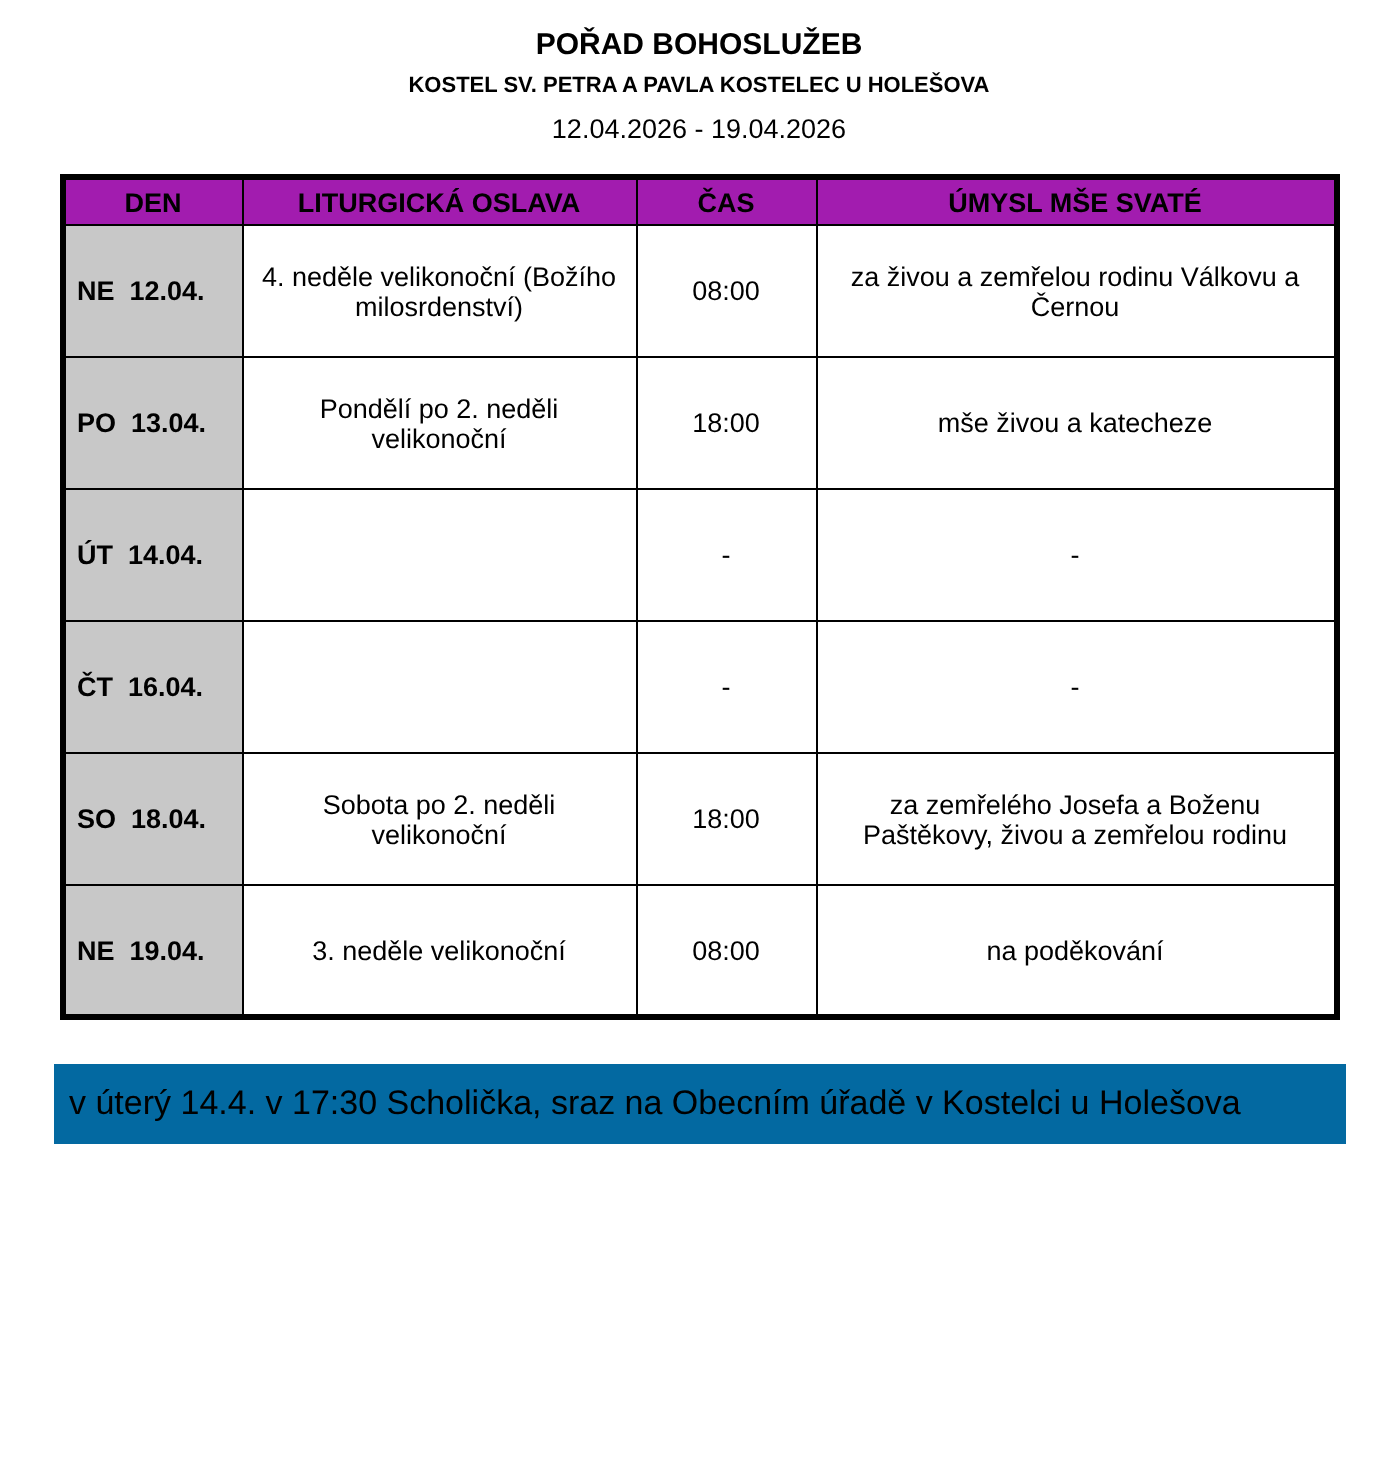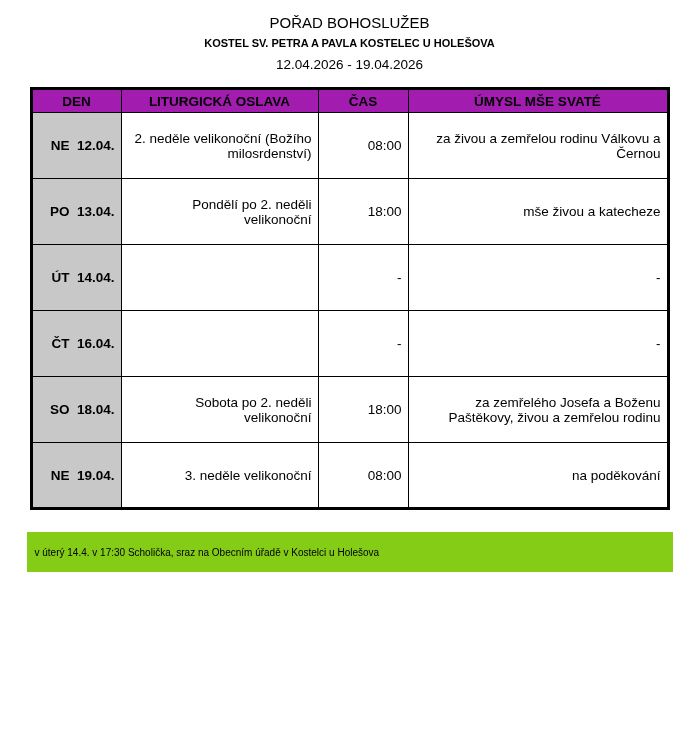--- a/index.html
+++ b/index.html
@@ -15,21 +15,21 @@
     box-sizing: border-box;
     background: #ffffff;
     position: relative;
   }
   .doc-header {
     text-align: center;
     padding-top: 13px;
   }
   .doc-title {
     font-size: 15px;
-    font-weight: normal;
+    font-weight: bold;
     line-height: 20px;
   }
   .doc-subtitle {
     font-size: 11px;
     font-weight: bold;
     line-height: 20px;
   }
   .doc-daterange {
     font-size: 13.5px;
     font-weight: normal;
@@ -64,37 +64,36 @@
   td.day-cell {
     background: #c8c8c8;
     font-weight: bold;
     text-align: left;
     padding-left: 8px;
     white-space: pre-wrap;
   }
   table.schedule tbody td {
     height: 66px;
     vertical-align: middle;
-    text-align: right;
   }
   td.celebration-cell,
   td.time-cell,
   td.intention-cell {
     text-align: center;
   }
   .footer-note {
     margin: 22px auto 0 auto;
     width: 646px;
     height: 40px;
-    background: #84cc16;
+    background: #0369a1;
     display: flex;
     align-items: center;
     box-sizing: border-box;
     padding-left: 8px;
-    font-size: 10px;
+    font-size: 17px;
   }
 </style>
 </head>
 <body>
 
 <div class="page">
 
   <div class="doc-header">
     <div class="doc-title">POŘAD BOHOSLUŽEB</div>
     <div class="doc-subtitle">KOSTEL SV. PETRA A PAVLA KOSTELEC U HOLEŠOVA</div>
@@ -112,21 +111,21 @@
       <tr>
         <th>DEN</th>
         <th>LITURGICKÁ OSLAVA</th>
         <th>ČAS</th>
         <th>ÚMYSL MŠE SVATÉ</th>
       </tr>
     </thead>
     <tbody id="schedule-body">
     <tr>
       <td class="day-cell">NE  12.04.</td>
-      <td class="celebration-cell">2. neděle velikonoční (Božího milosrdenství)</td>
+      <td class="celebration-cell">4. neděle velikonoční (Božího milosrdenství)</td>
       <td class="time-cell">08:00</td>
       <td class="intention-cell">za živou a zemřelou rodinu Válkovu a Černou</td>
     </tr>
 
     <tr>
       <td class="day-cell">PO  13.04.</td>
       <td class="celebration-cell">Pondělí po 2. neděli velikonoční</td>
       <td class="time-cell">18:00</td>
       <td class="intention-cell">mše živou a katecheze</td>
     </tr>

